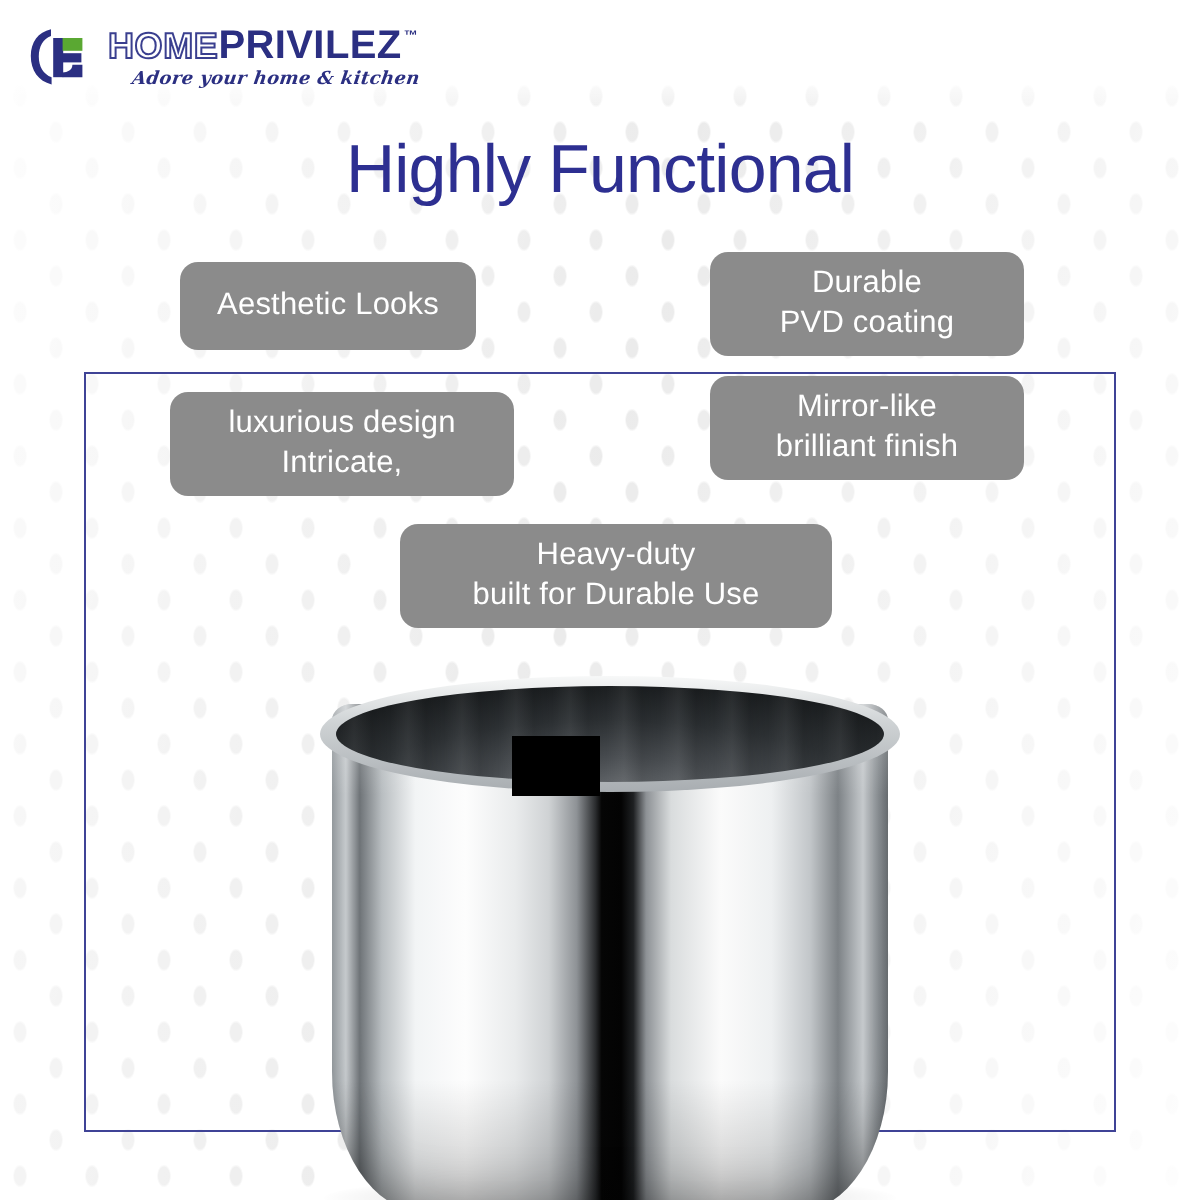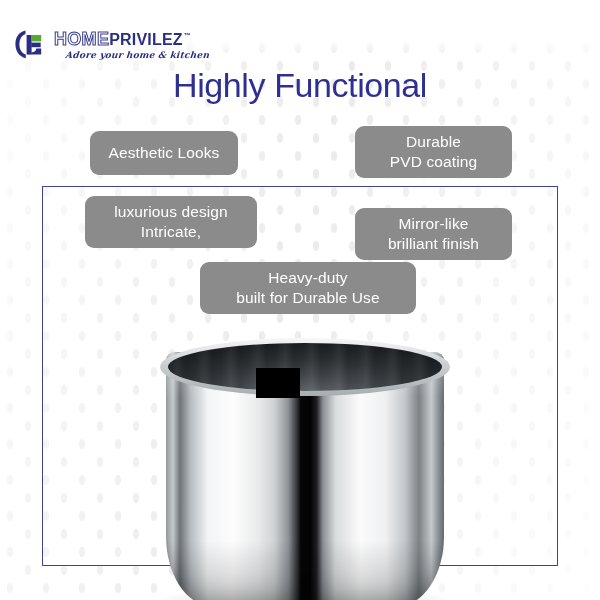--- a/index.html
+++ b/index.html
@@ -37,21 +37,21 @@
     position: absolute;
     left: 0; right: 0; top: 0;
     height: 58px;
     background: linear-gradient(180deg, #ffffff 0%, #ffffff 62%, rgba(255,255,255,0.0) 100%);
   }
 
   
   .logo-wrap {
     position: absolute;
     left: 14px;
-    top: 28px;
+    top: 12px;
     display: flex;
     align-items: center;
     gap: 6px;
   }
   .logo-mark { width: 34px; height: 34px; flex: 0 0 auto; }
   .logo-text-block { display: flex; flex-direction: column; justify-content: center; }
   .logo-wordmark {
     display: flex;
     align-items: baseline;
     line-height: 1;
@@ -59,21 +59,21 @@
   }
   .logo-home {
     font-size: 18px;
     font-weight: 700;
     letter-spacing: 0.3px;
     color: #ffffff;
     -webkit-text-stroke: 1px #3a3f8f;
     text-shadow: 0 0 0 #3a3f8f;
   }
   .logo-privilez {
-    font-size: 16px;
+    font-size: 20px;
     font-weight: 700;
     letter-spacing: 0.2px;
     color: #2b2f82;
   }
   .logo-tm {
     font-size: 7px;
     font-weight: 700;
     color: #2b2f82;
     margin-left: 1px;
     align-self: flex-start;
@@ -132,21 +132,21 @@
     line-height: 1.28;
     padding: 0 10px;
     box-sizing: border-box;
     letter-spacing: 0.1px;
   }
   .pill span { display: block; }
 
   #pill-aesthetic      { left: 90px;  top: 131px; width: 148px; height: 44px; }
   #pill-durable        { left: 355px; top: 126px; width: 157px; height: 52px; }
   #pill-intricate      { left: 85px;  top: 196px; width: 172px; height: 52px; }
-  #pill-mirror         { left: 355px; top: 208px; width: 157px; height: 52px; }
+  #pill-mirror         { left: 355px; top: 188px; width: 157px; height: 52px; }
   #pill-heavyduty      { left: 200px; top: 262px; width: 216px; height: 52px; }
 
   
   .product {
     position: absolute;
     left: 160px;
     top: 338px;
     width: 290px;
     height: 268px;
   }

